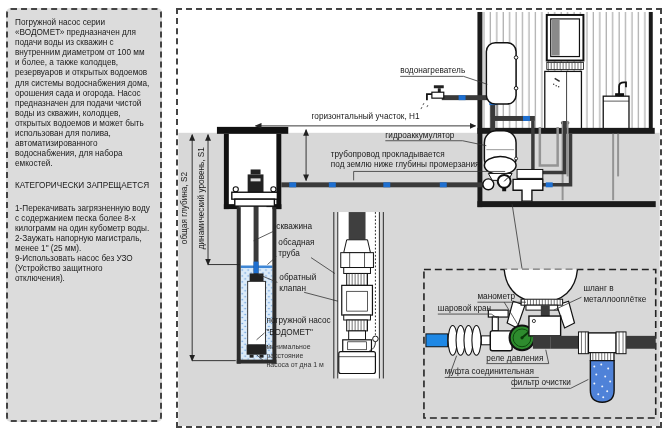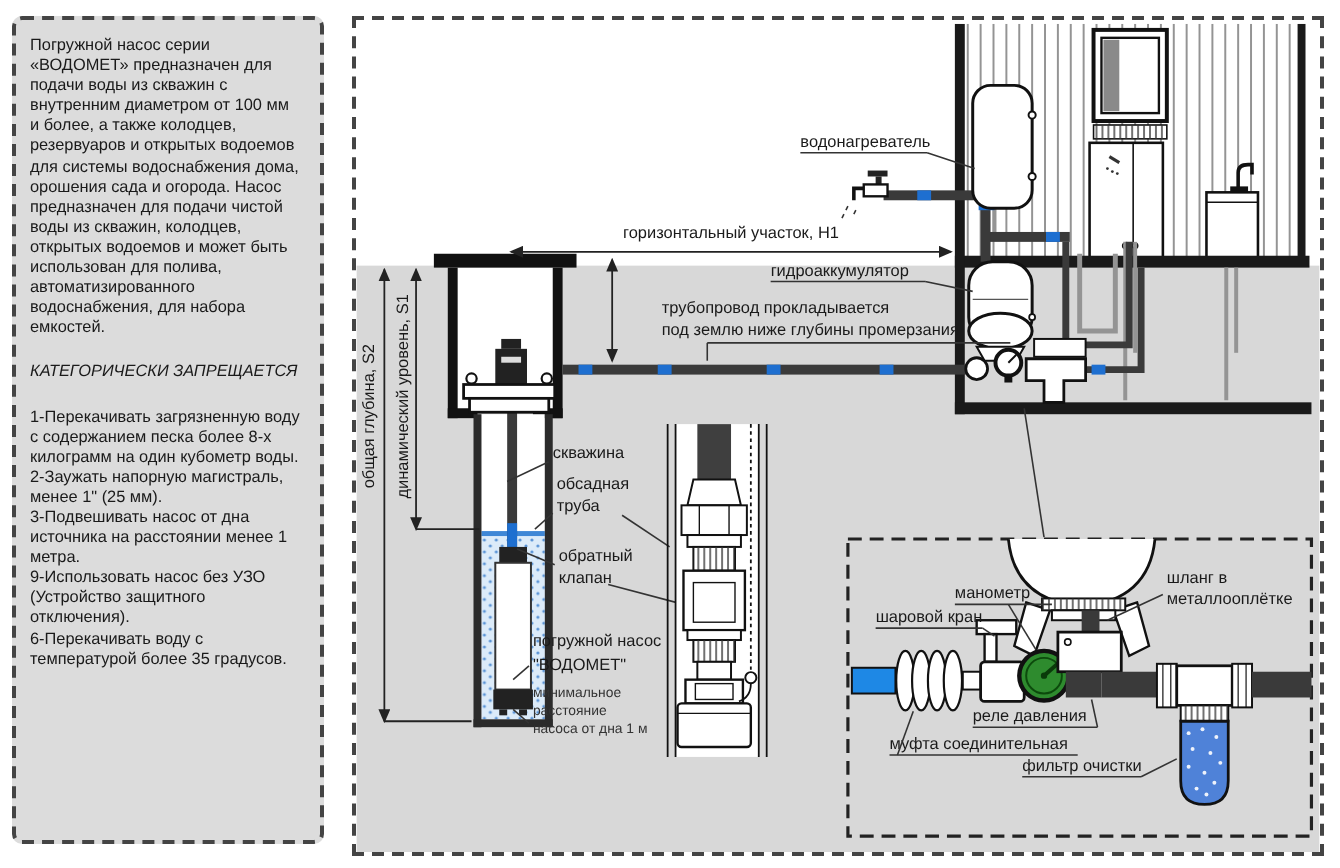--- a/index.html
+++ b/index.html
@@ -3,42 +3,40 @@
 <meta charset="utf-8">
 <style>
   html,body{margin:0;padding:0;background:#fff;}
   body{width:670px;height:434px;position:relative;overflow:hidden;
        font-family:"Liberation Sans",sans-serif;color:#1a1a1a;}
   .panel{position:absolute;left:6px;top:8px;width:156px;height:414px;
          box-sizing:border-box;background:#dcdcdc;border:2px dashed #444;
          border-radius:5px;padding:8px 6px 4px 7px;
          font-size:8.2px;line-height:10.1px;}
   .panel p{margin:0 4px 12px 0;}
-  .panel .heading{margin:0 0 12px 0;font-style:italic;}
+  .panel .heading{margin:0 0 12px 0;}
   .rules div{margin:0;}
   .diagram-box{position:absolute;left:176px;top:8px;width:486px;height:420px;
          box-sizing:border-box;border:2px dashed #444;background:#fff;}
   svg text{font-family:"Liberation Sans",sans-serif;fill:#1a1a1a;font-size:8.3px;}
   svg text.small{font-size:7px;fill:#333;}
   .ldr{stroke:#333;stroke-width:0.8;fill:none;}
   .uln{stroke:#333;stroke-width:0.8;}
   .dim{stroke:#222;stroke-width:0.9;fill:none;}
 </style>
 </head>
 <body>
 
 <div class="panel">
   <p>Погружной насос серии «ВОДОМЕТ» предназначен для подачи воды из скважин с внутренним диаметром от 100 мм и более, а также колодцев, резервуаров и открытых водоемов для системы водоснабжения дома, орошения сада и огорода. Насос предназначен для подачи чистой воды из скважин, колодцев, открытых водоемов и может быть использован для полива, автоматизированного водоснабжения, для набора емкостей.</p>
   <p class="heading">КАТЕГОРИЧЕСКИ ЗАПРЕЩАЕТСЯ</p>
   <div class="rules">
     <div>1-Перекачивать загрязненную воду с содержанием песка более 8-х килограмм на один кубометр воды.</div>
     <div>2-Заужать напорную магистраль, менее 1" (25 мм).</div>
-    <div>3-Подвешивать насос от дна источника на расстоянии менее 1 метра.</div>
     <div>9-Использовать насос без УЗО (Устройство защитного отключения).</div>
-    <div>6-Перекачивать воду с температурой более 35 градусов.</div>
   </div>
 </div>
 
 <div class="diagram-box">
 <svg viewBox="0 0 486 420" width="482" height="416">
   <defs>
     <marker id="arr" markerUnits="userSpaceOnUse" markerWidth="7" markerHeight="6" refX="6" refY="3" orient="auto-start-reverse">
       <path d="M0,0 L7,3 L0,6 Z" fill="#222"></path>
     </marker>
     <pattern id="siding" width="6.5" height="10" patternUnits="userSpaceOnUse">

